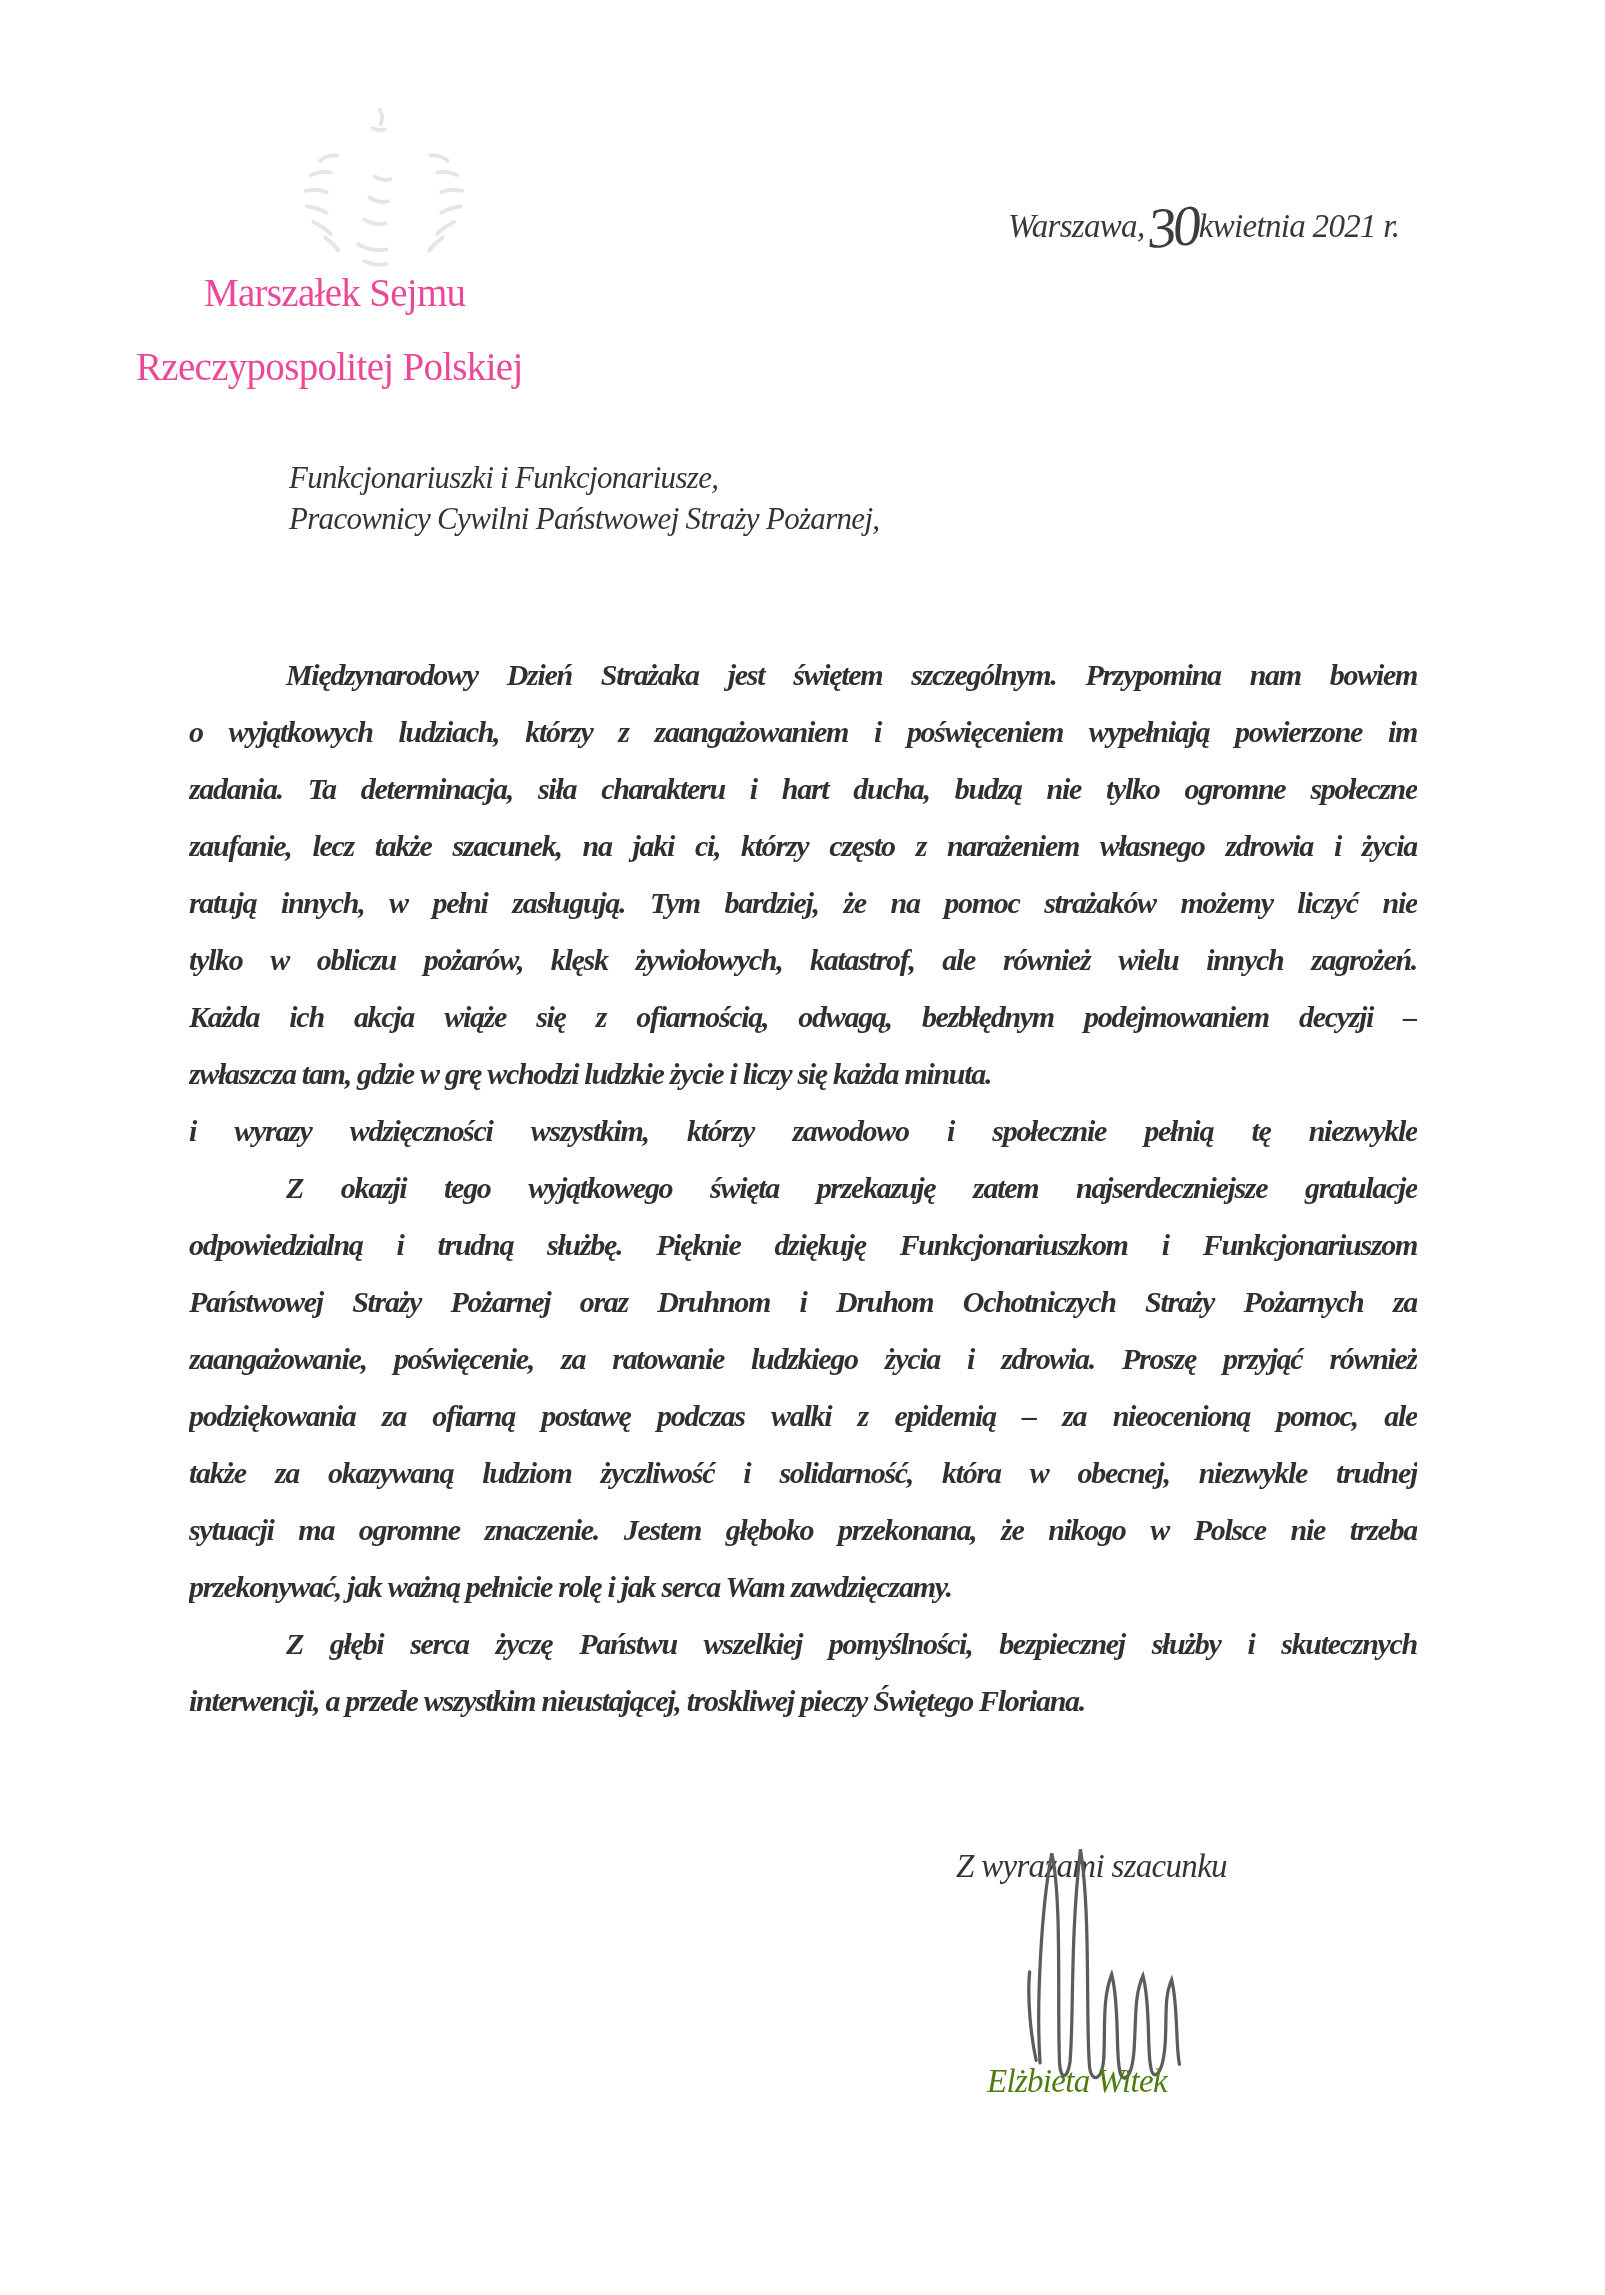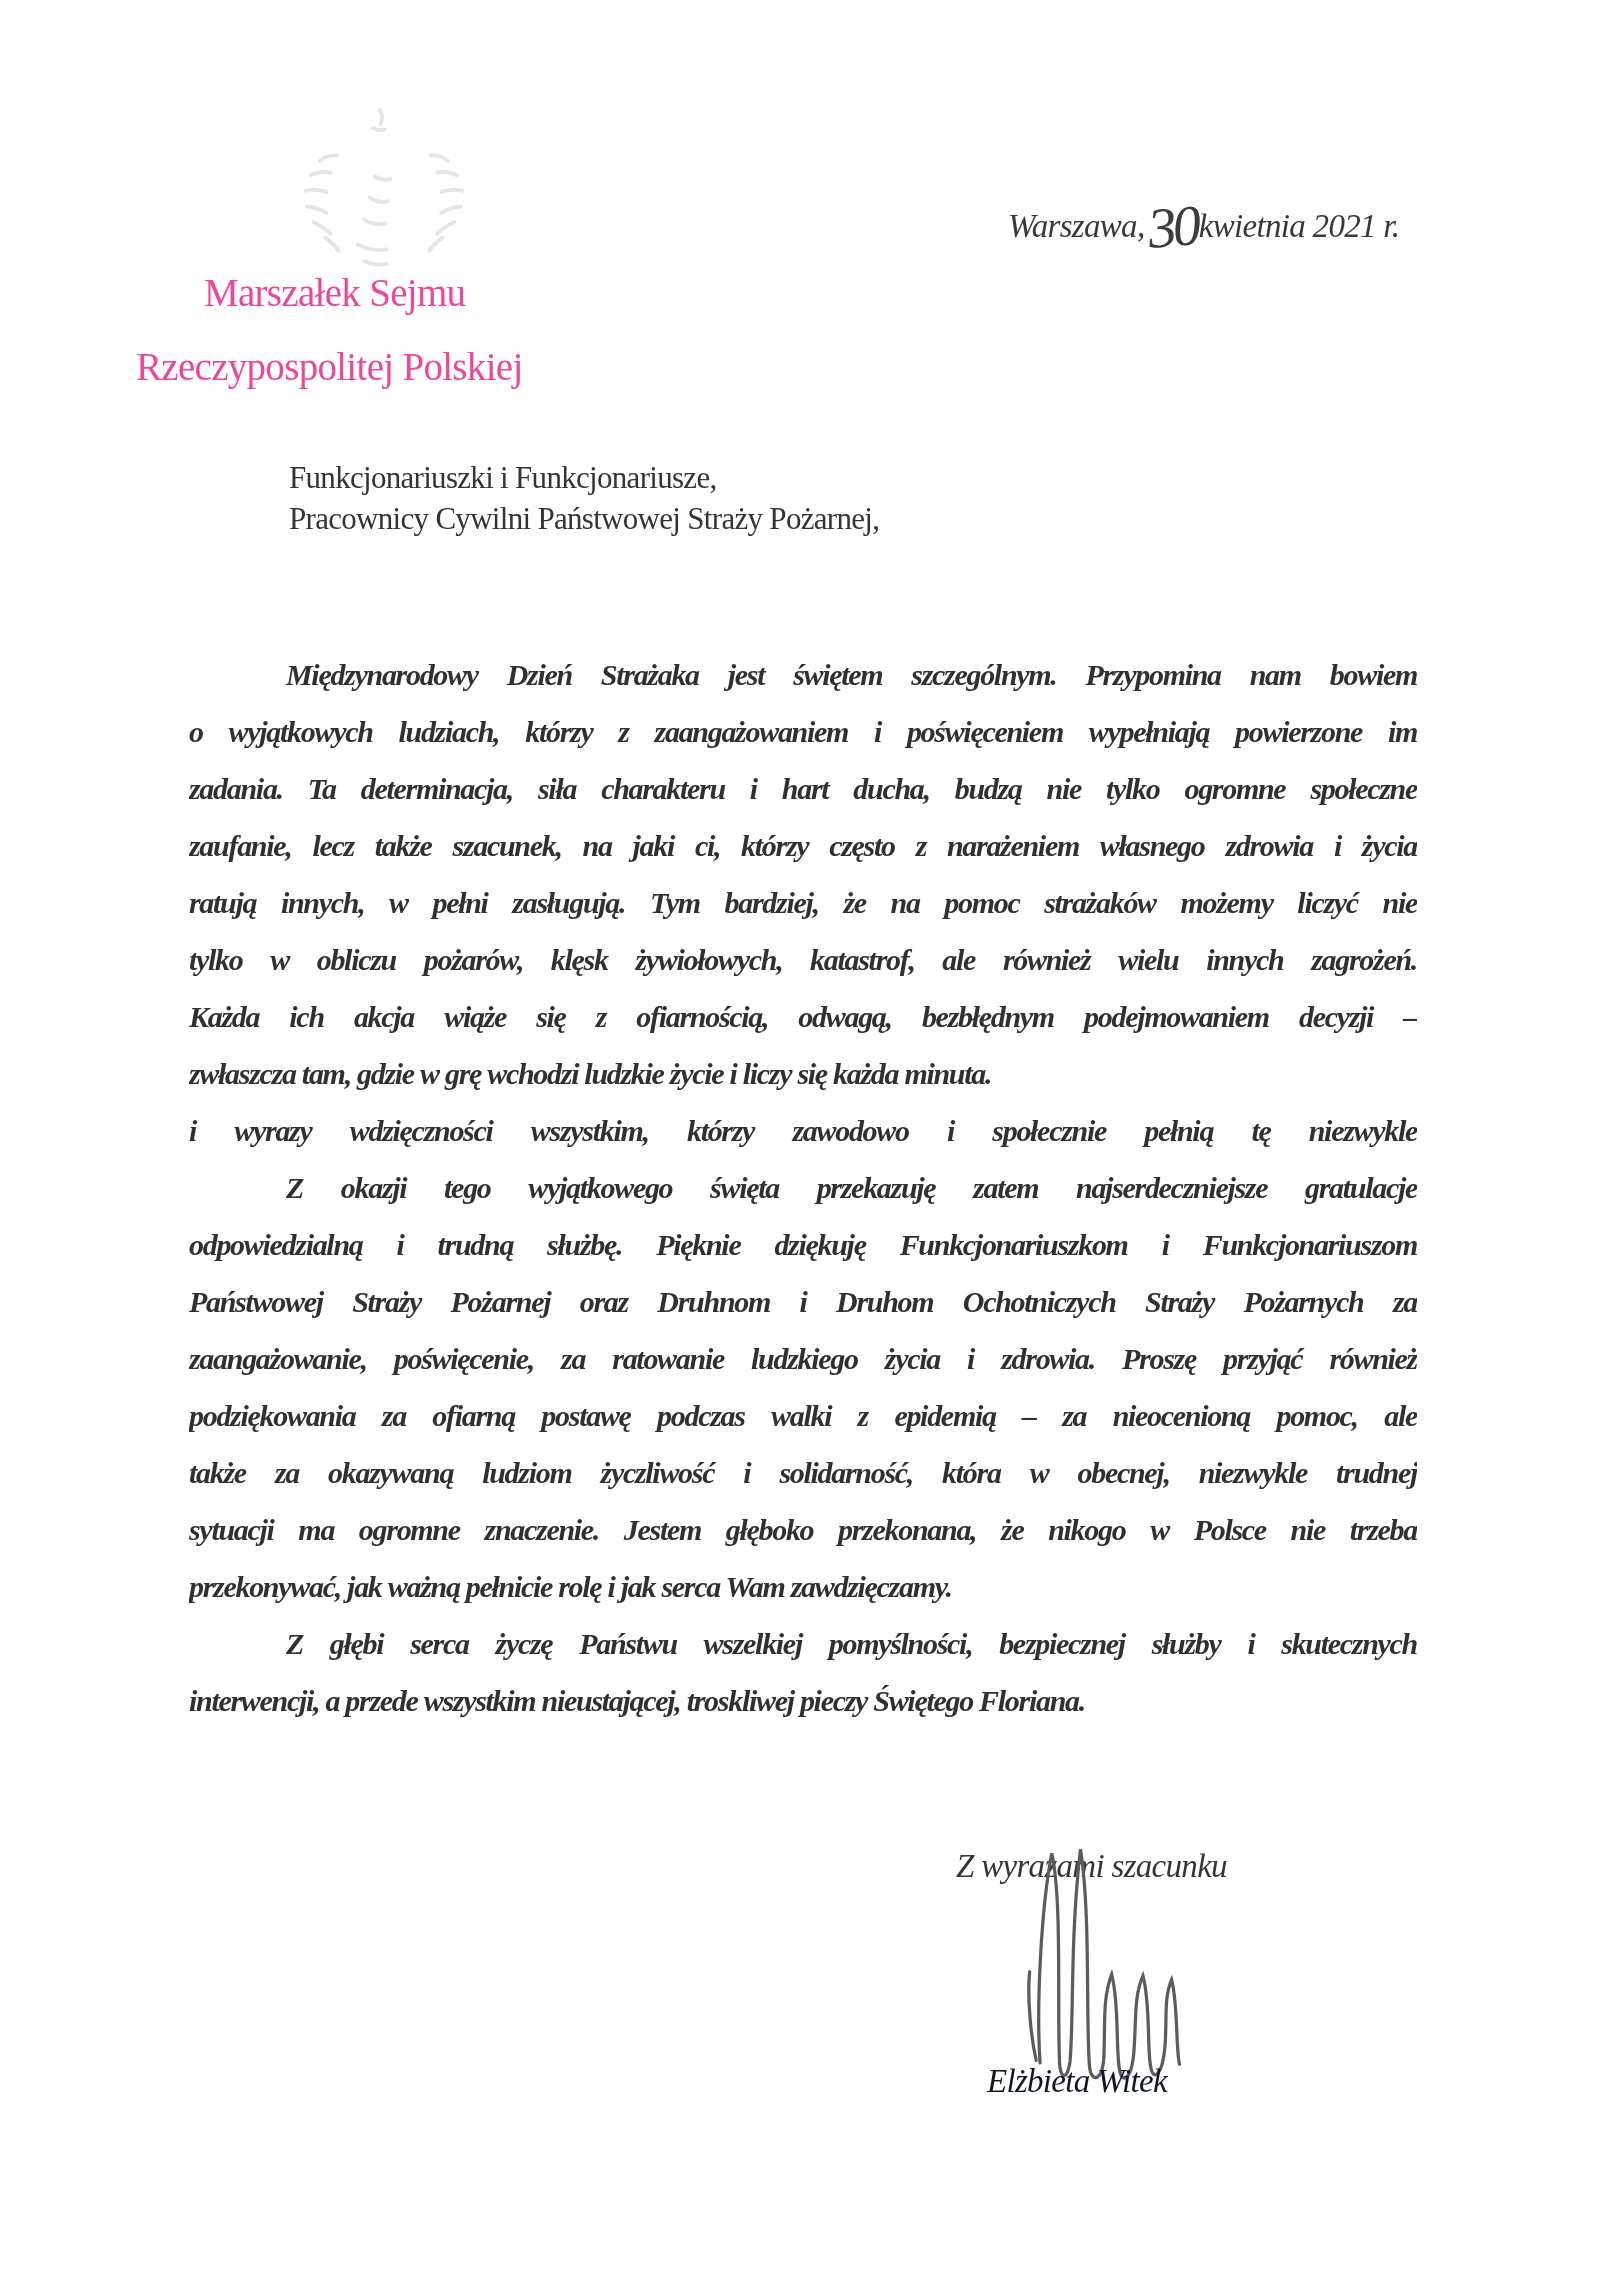--- a/index.html
+++ b/index.html
@@ -39,21 +39,21 @@
   .sender {
     position:absolute; left:136px; top:256px;
     font-size:39px; line-height:74px; letter-spacing:-0.7px;
     color:#ec4899; white-space:nowrap;
   }
   .sender .l1 { padding-left:68px; }
 
   
   .salutation {
     position:absolute; left:289px; top:457px;
-    font-size:31px; line-height:41px;
+    font-style:italic; font-size:31px; line-height:41px;
     letter-spacing:-0.7px; color:#343434; white-space:nowrap;
   }
 
   
   .letter-body {
     position:absolute; left:189px; top:646px;
     width:1228px;
     font-style:italic; font-size:30px;
     letter-spacing:-1.3px;
     line-height:57px;
@@ -70,21 +70,21 @@
     font-style:italic; font-size:33px; letter-spacing:-0.7px;
     color:#343434; white-space:nowrap;
   }
   .signature-svg {
     position:absolute; left:1015px; top:1835px;
     width:196px; height:254px;
   }
   .signer {
     position:absolute; left:987px; top:2063px;
     font-style:italic; font-size:33px; letter-spacing:-0.7px;
-    color:#0f172a; white-space:nowrap;
+    color:#4d7c0f; white-space:nowrap;
   }
 </style>
 </head>
 <body>
 
 <div class="page">
 
   <svg class="watermark" viewBox="0 0 330 280" fill="none" stroke="#ccd2d6" stroke-width="6" stroke-linecap="round">
     <path d="M158 18 q6 10 1 22"></path>
     <path d="M147 46 q10 4 18 2"></path>

